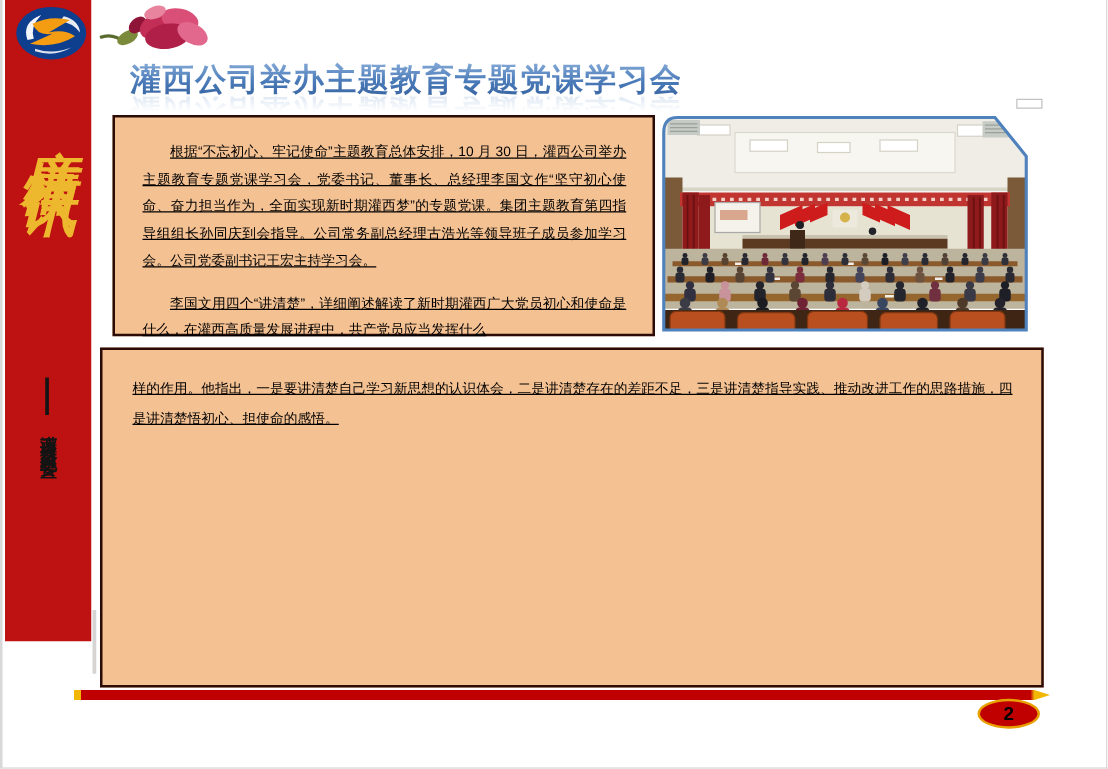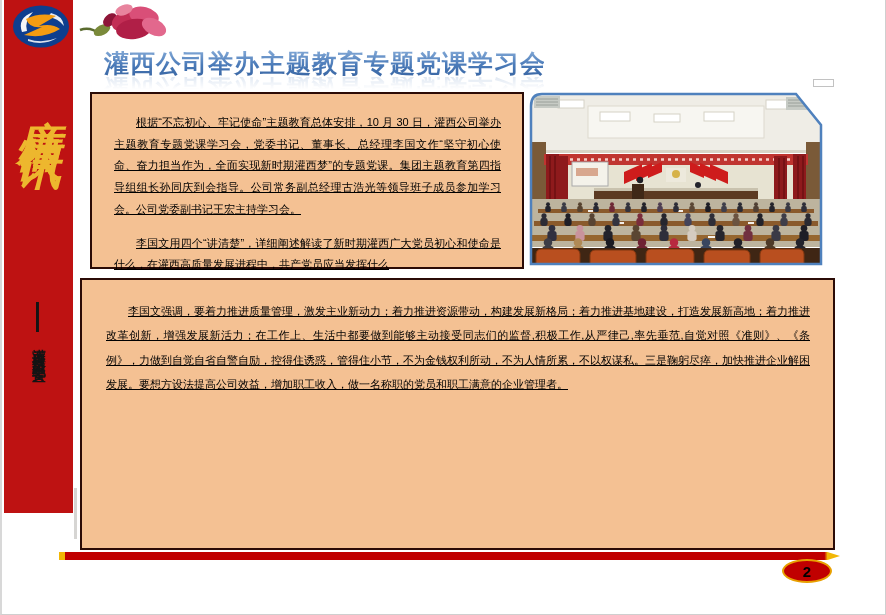--- a/index.html
+++ b/index.html
@@ -263,21 +263,21 @@
         <rect x="232" y="157" width="44" height="23" rx="5"></rect>
       </g>
     </g>
     <path d="M14 2 H268 L293 33 V172 H3 V14 Q3 2 14 2 Z" fill="none" stroke="#4F81BD" stroke-width="2.5"></path>
   </svg>
 
   <div class="artifact-box"></div>
   <div class="artifact-line"></div>
 
   <div class="artbox box2">
-    <p>李国文强调，要着力推进质量管理，激发主业新动力；着力推进资源带动，构建发展新格局；着力推进基地建设，打造发展新高地；着力推进改革创新，增强发展新活力；在工作上、生活中都要做到能够主动接受同志们的监督,积极工作,从严律己,率先垂范,自觉对照《准则》、《条例》，力做到自觉自省自警自励，控得住诱惑，管得住小节，不为金钱权利所动，不为人情所累，不以权谋私。三是鞠躬尽瘁，加快推进企业解困发展。要想方设法提高公司效益，增加职工收入，做一名称职的党员和职工满意的企业管理者。</p>
+    <p class="no-indent">样的作用。他指出，一是要讲清楚自己学习新思想的认识体会，二是讲清楚存在的差距不足，三是讲清楚指导实践、推动改进工作的思路措施，四是讲清楚悟初心、担使命的感悟。</p>
   </div>
 
   <div class="bottom-bar"></div>
   <div class="page-badge">
     <span>2</span>
   </div>
 
 </div>
 
 </body></html>

